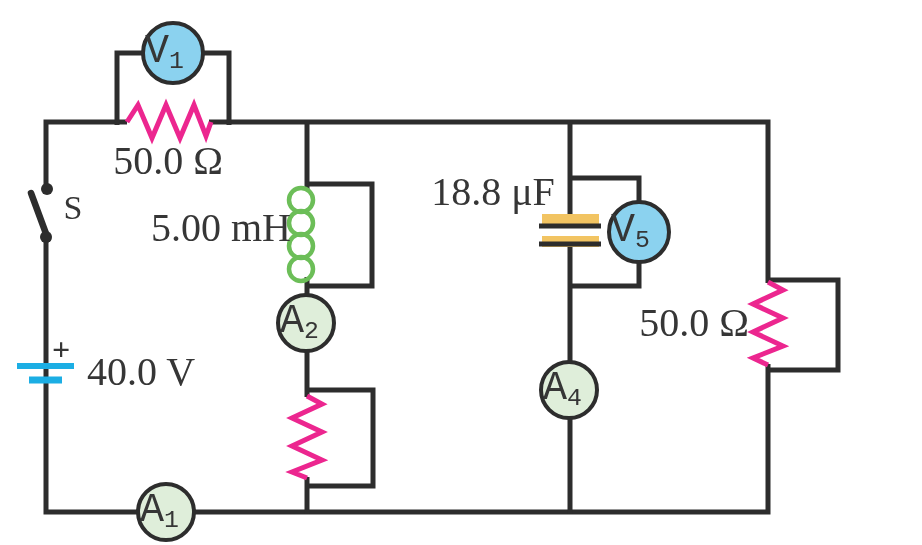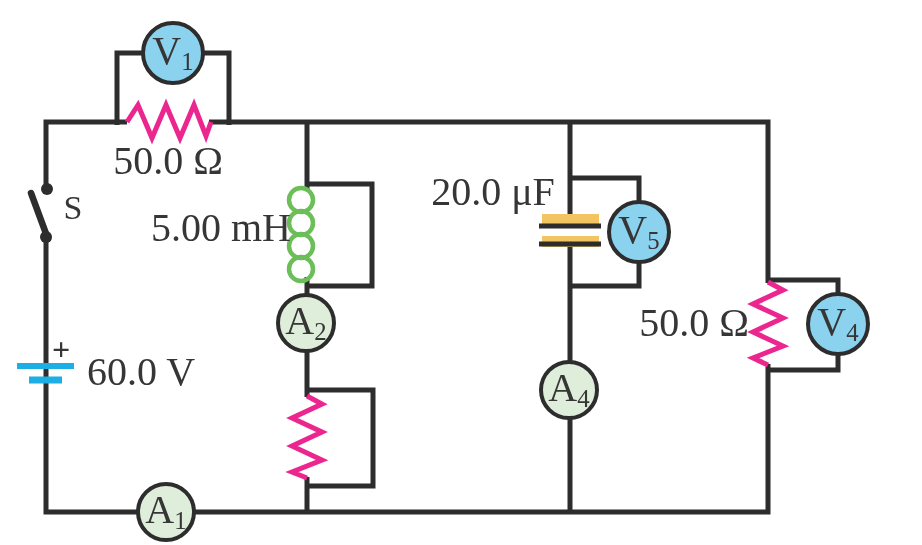--- a/index.html
+++ b/index.html
@@ -17,22 +17,22 @@
   .plate-band{fill:var(--capacitor-plate,#f2c462);}
   .plate-line{stroke:var(--wire,#2d2d2d);stroke-width:5;}
   .bplate{stroke:var(--battery-plate,#1caee4);}
   .dot{fill:var(--wire,#2d2d2d);}
   .blade{stroke:var(--wire,#2d2d2d);stroke-width:6.5;stroke-linecap:round;}
 
   
   .meter{
     position:absolute;transform:translate(-50%,-50%);
     border:4px solid var(--wire,#2d2d2d);border-radius:50%;
-    display:flex;align-items:center;justify-content:center;
-    box-sizing:border-box;z-index:2;
+    display:flex;align-items:center;justify-content:flex-start;
+    box-sizing:border-box;z-index:2;font-family:Liberation Mono, monospace;
   }
   .volt{width:64px;height:64px;background:var(--voltmeter-fill,#8bd2ef);}
   .amp{width:60px;height:60px;background:var(--ammeter-fill,#dfeeda);}
   .mlabel{font-size:40px;line-height:1;color:var(--text,#363636);}
   .mlabel sub{font-size:0.62em;line-height:1;vertical-align:-0.25em;}
 
   
   .clabel{
     position:absolute;transform:translate(-50%,-50%);
     font-size:40px;color:var(--text,#363636);
@@ -87,38 +87,35 @@
       <rect class="plate-band" x="542" y="214" width="57" height="11"></rect>
       <rect class="plate-band" x="542" y="236" width="57" height="11"></rect>
       <line class="plate-line" x1="539" y1="226" x2="601" y2="226"></line>
       <line class="plate-line" x1="539" y1="244" x2="601" y2="244"></line>
     </g>
   </svg>
 
   <div class="meter volt" style="left:173px;top:53px">
     <span class="mlabel"><span>V</span><sub>1</sub></span>
   </div>
-  <div class="meter volt" style="left:838px;top:324px">
-    <span class="mlabel"><span>V</span><sub>4</sub></span>
-  </div>
   <div class="meter volt" style="left:639px;top:232px">
     <span class="mlabel"><span>V</span><sub>5</sub></span>
   </div>
 
   <div class="meter amp" style="left:166px;top:512px">
     <span class="mlabel"><span>A</span><sub>1</sub></span>
   </div>
   <div class="meter amp" style="left:306px;top:323px">
     <span class="mlabel"><span>A</span><sub>2</sub></span>
   </div>
   <div class="meter amp" style="left:569px;top:390px">
     <span class="mlabel"><span>A</span><sub>4</sub></span>
   </div>
 
   <div class="clabel" style="left:168px;top:161px">50.0 Ω</div>
   <div class="clabel" style="left:221px;top:228px">5.00 mH</div>
-  <div class="clabel" style="left:493px;top:192px">20.0 μF</div>
-  <div class="clabel" style="left:141px;top:372px">60.0 V</div>
+  <div class="clabel" style="left:493px;top:192px">18.8 μF</div>
+  <div class="clabel" style="left:141px;top:372px">40.0 V</div>
   <div class="clabel plus" style="left:61px;top:349px">+</div>
   <div class="clabel" style="left:694px;top:323px">50.0 Ω</div>
   <div class="clabel small" style="left:73px;top:208px">S</div>
 
 </div>
 
 </body></html>

